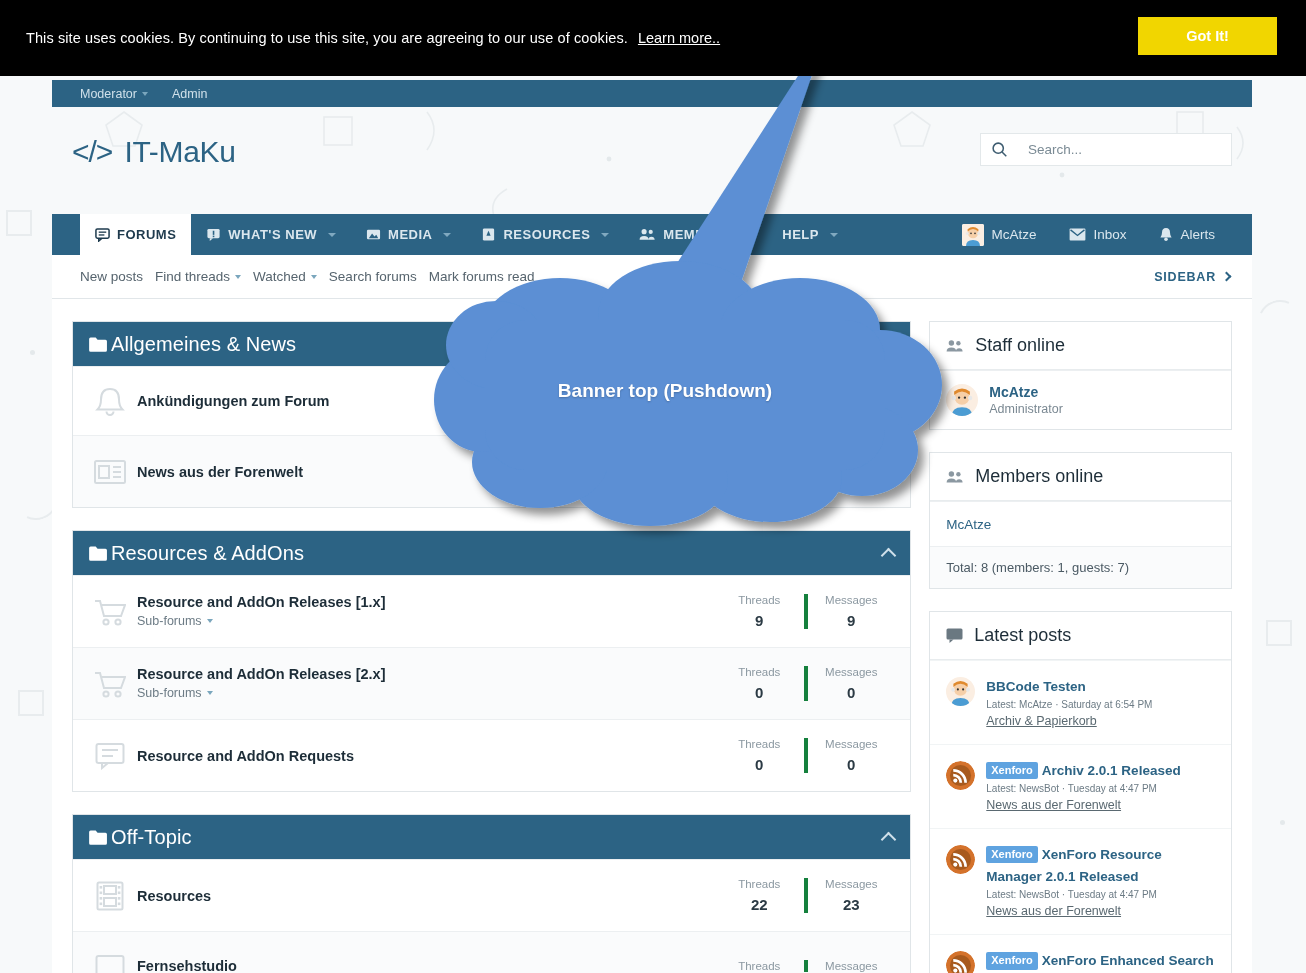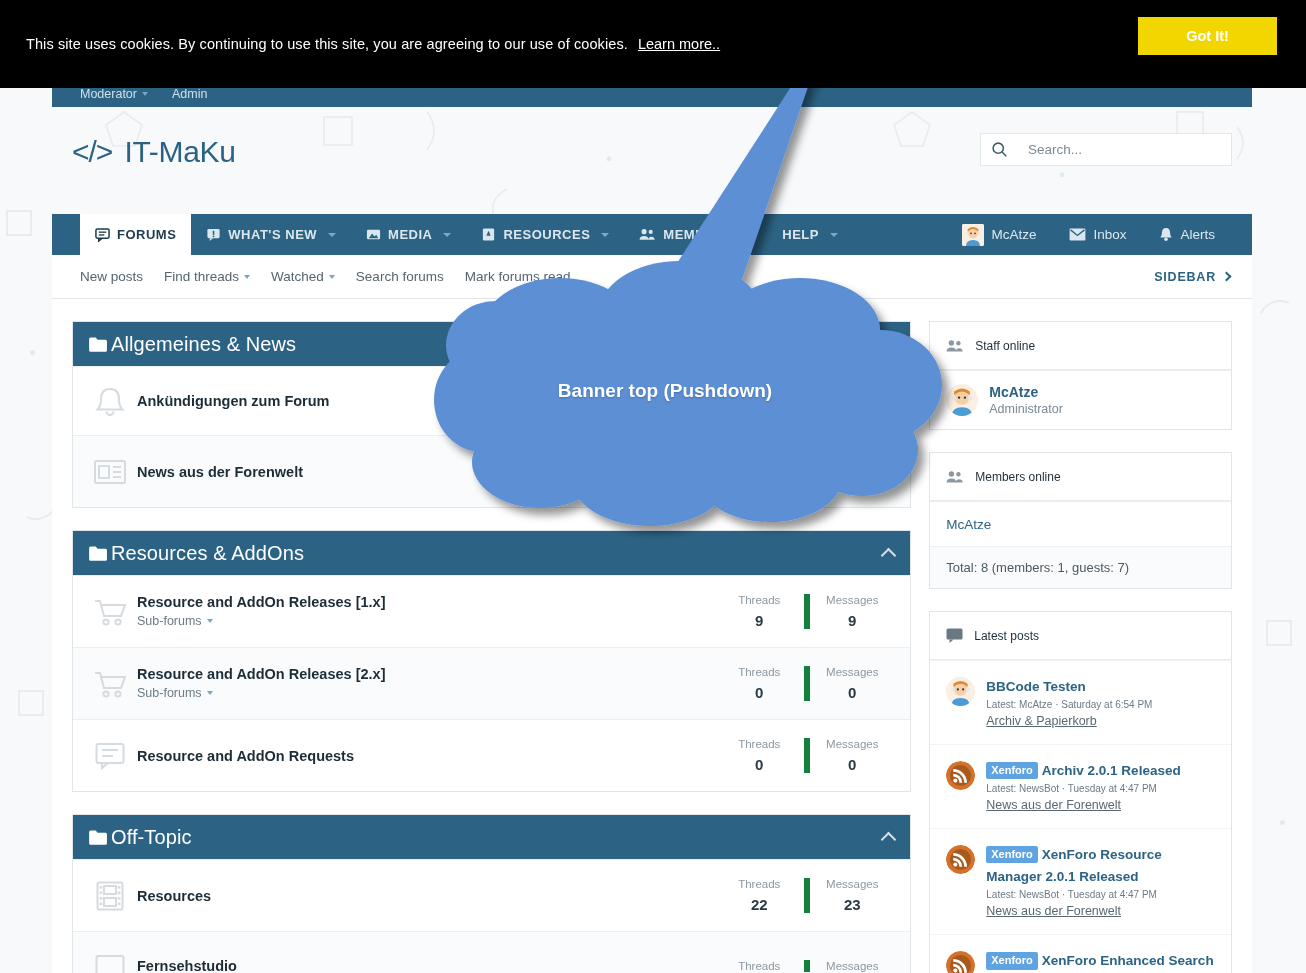--- a/index.html
+++ b/index.html
@@ -19,21 +19,21 @@
   .deco.sq { width: 26px; height: 26px; }
   .deco.arc {
     border: 2px solid #e8ecee; border-radius: 50%;
     border-color: #e8ecee transparent transparent transparent;
     width: 44px; height: 44px;
   }
   .deco.dot { width: 5px; height: 5px; background: #e4e9eb; border: none; border-radius: 50%; }
 
   
   #cookie-bar {
-    position: absolute; top: 0; left: 0; width: 1306px; height: 88px;
+    position: absolute; top: 0; left: 0; width: 1306px; height: 76px;
     background: #000; z-index: 60;
     display: flex; align-items: center;
   }
   #cookie-msg {
     color: #fff; font-size: 14.5px; margin-left: 26px; letter-spacing: .1px;
   }
   #cookie-link {
     color: #fff; text-decoration: underline; margin-left: 10px; font-size: 14.5px;
     cursor: pointer;
   }
@@ -110,21 +110,21 @@
   #nav-right .nav-item { font-weight: normal; letter-spacing: 0; font-size: 13.5px; }
   .avatar {
     width: 22px; height: 22px; border-radius: 2px; overflow: hidden;
     background: #fff; flex: none;
   }
 
   
   #subnav {
     height: 44px; background: #fff; border-bottom: 1px solid #e1e6e9;
     display: flex; align-items: center; padding: 0 22px 0 28px;
-    gap: 21px; position: relative;
+    gap: 12px; position: relative;
   }
   #subnav a {
     color: #56646e; font-size: 13.5px; text-decoration: none; cursor: pointer;
     display: flex; align-items: center; gap: 5px;
   }
   #sidebar-toggle {
     margin-left: auto; color: #2c6384; font-size: 12.5px; font-weight: bold;
     letter-spacing: .8px; display: flex; align-items: center; gap: 7px; cursor: pointer;
   }
   .chev-right {
@@ -171,31 +171,31 @@
     color: #1d2d38; font-size: 14.5px; font-weight: bold; cursor: pointer;
   }
   .node-sub {
     color: #6c7b85; font-size: 12.5px; margin-top: 4px; cursor: pointer;
     display: inline-flex; align-items: center; gap: 5px; justify-content: space-between;
   }
   .node-stats { display: flex; align-items: stretch; }
   .stat {
     width: 90px; text-align: center; padding: 0 6px;
   }
-  .stat + .stat { border-left: 6px solid #15803d; }
+  .stat + .stat { border-left: 4px solid #15803d; }
   .stat .lbl { color: #8b98a1; font-size: 11.5px; }
   .stat .val { color: #2b3a44; font-size: 15px; font-weight: bold; margin-top: 6px; }
 
   
   .sb-block { border: 1px solid #e0e5e8; background: #fff; margin-bottom: 22px; }
   .sb-head {
     height: 48px; display: flex; align-items: center; padding: 0 16px; gap: 11px;
     border-bottom: 1px solid #e8ecee;
   }
-  .sb-head .t { color: #1d2d38; font-size: 12px; }
+  .sb-head .t { color: #1d2d38; font-size: 18px; }
   .sb-row { padding: 13px 16px; border-top: 1px solid #eceff1; }
   .sb-row:first-of-type { border-top: none; }
   .sb-user { display: flex; align-items: center; gap: 11px; }
   .sb-user .av { width: 32px; height: 32px; border-radius: 50%; overflow: hidden; flex:none; }
   .sb-user .nm { color: #2c6384; font-size: 14px; font-weight: bold; cursor: pointer; }
   .sb-user .role { color: #7a8892; font-size: 12.5px; margin-top: 2px; }
   .sb-link { color: #2c6384; font-size: 13.5px; cursor: pointer; }
   .sb-total { background: #fafbfc; color: #4b5a64; font-size: 13px; }
   .post-row { display: flex; gap: 11px; padding: 14px 16px; border-top: 1px solid #f1f4f5; }
   .post-row:first-of-type { border-top: none; }

